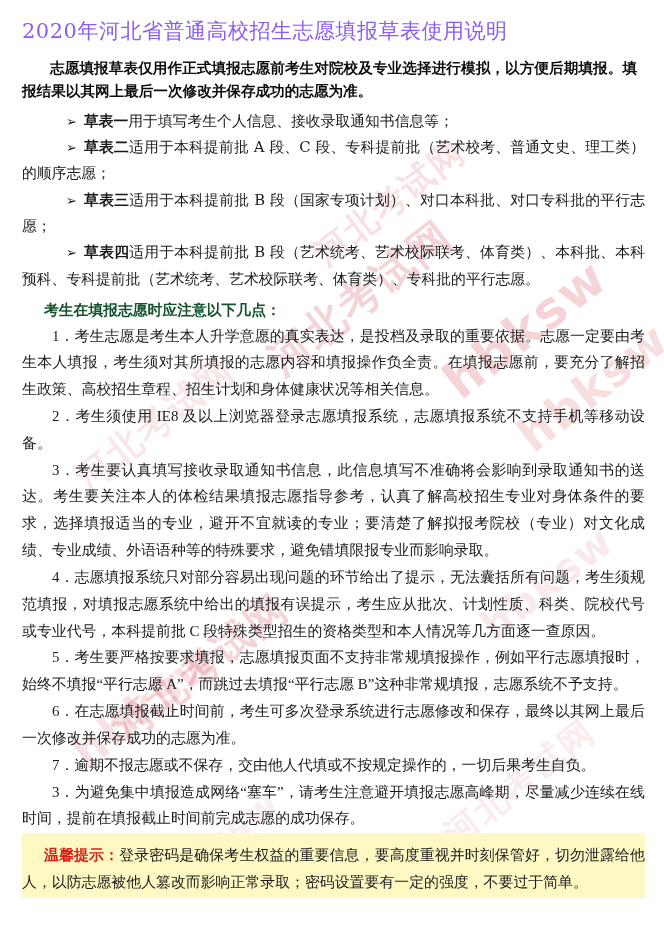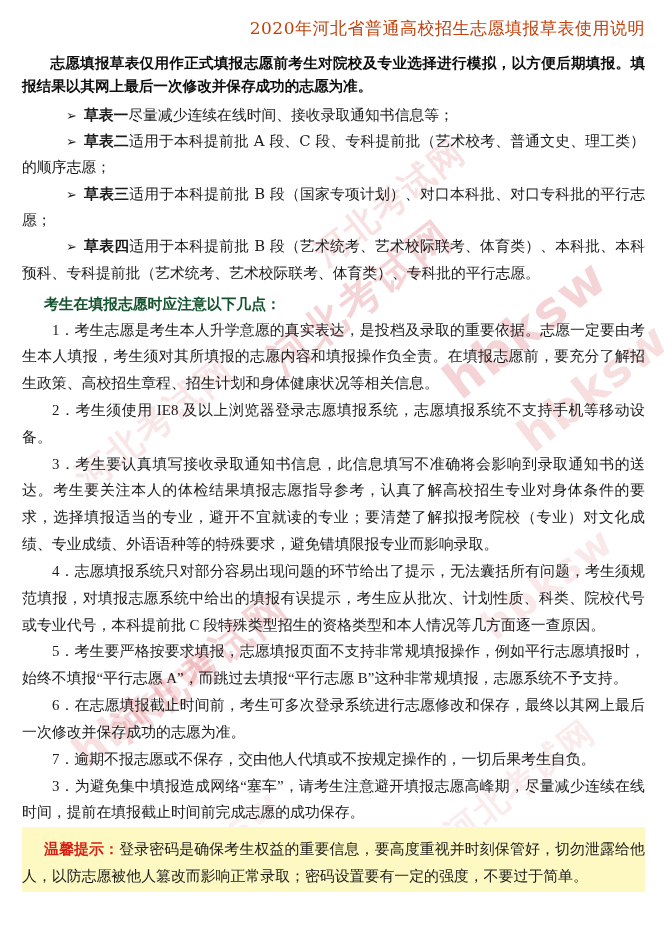--- a/index.html
+++ b/index.html
@@ -35,38 +35,38 @@
 
   
   #page {
     position: relative;
     z-index: 2;
     padding: 12px 19px 0 22px;
   }
 
   #doc-title {
     font-family: "DejaVu Serif", "Liberation Serif", serif;
-    font-size: 17px;
+    font-size: 21px;
     font-weight: 400;
-    text-align: right;
+    text-align: left;
     letter-spacing: 0.5px;
     line-height: 1.5;
     margin: 4px 0 10px 0;
-    color: #c2410c;
+    color: #8b5cf6;
   }
 
   .intro {
-    font-family: Liberation Serif, serif;
+    font-family: Liberation Mono, monospace;
     font-weight: 700;
     font-size: 14.6px;
     line-height: 1.62;
     text-align: justify;
     text-justify: inter-ideograph;
     letter-spacing: 0px;
-    margin: 0 0 3px 0;
+    margin: 0 8px 3px 0;
     color: #0d0d0d;
   }
   .intro .ind { display: inline-block; width: 28px; }
 
   .bullets { margin: 2px 0 4px 0; }
   .bullet {
     font-size: 14.8px;
     line-height: 1.78;
     text-align: justify;
     text-justify: inter-ideograph;
@@ -139,21 +139,21 @@
 </div>
 
 <div id="page">
 
   <h1 id="doc-title">2020年河北省普通高校招生志愿填报草表使用说明</h1>
 
   <p class="intro"><span class="ind"></span><span>志愿填报草表仅用作正式填报志愿前考生对院校及专业选择进行模拟，以方便后期填报。</span><span>填报结果以其网上最后一次修改并保存成功的志愿为准。</span></p>
 
   <div class="bullets">
 
-    <p class="bullet"><span class="arrow">➢</span><span class="blabel">草表一</span><span>尽量减少连续在线时间、接收录取通知书信息等；</span><span class="u"></span><span></span></p>
+    <p class="bullet"><span class="arrow">➢</span><span class="blabel">草表一</span><span>用于填写考生个人信息、接收录取通知书信息等；</span><span class="u"></span><span></span></p>
 
     <p class="bullet"><span class="arrow">➢</span><span class="blabel">草表二</span><span>适用于</span><span class="u">本科提前批 A 段、C 段、专科提前批（艺术校考、普通文史、理工类）</span><span>的顺序志愿；</span></p>
 
     <p class="bullet"><span class="arrow">➢</span><span class="blabel">草表三</span><span>适用于</span><span class="u">本科提前批 B 段（国家专项计划）、对口本科批、对口专科批</span><span>的平行志愿；</span></p>
 
     <p class="bullet"><span class="arrow">➢</span><span class="blabel">草表四</span><span>适用于</span><span class="u">本科提前批 B 段（艺术统考、艺术校际联考、体育类）、本科批、本科预科、专科提前批（艺术统考、艺术校际联考、体育类）、专科批</span><span>的平行志愿。</span></p>
 
   </div>
 
   <p class="section-head">考生在填报志愿时应注意以下几点：</p>

